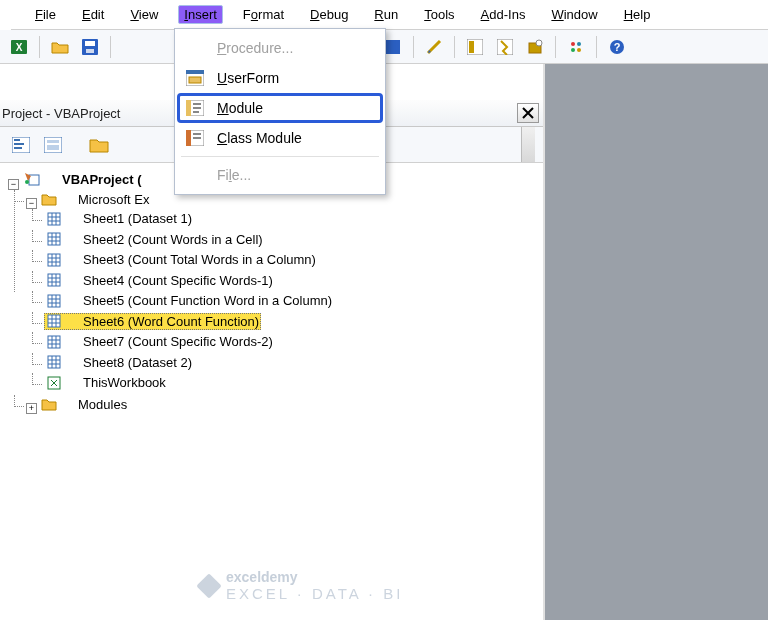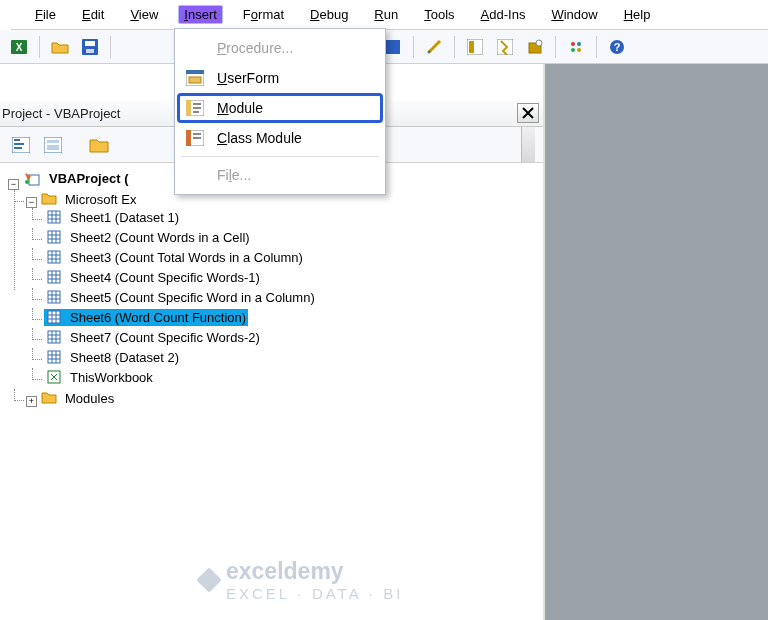--- a/index.html
+++ b/index.html
@@ -118,24 +118,24 @@
     border-left:1px dotted #888;
   }
   .tree li::after {
     content:"";
     position:absolute;
     left:-12px; top:11px; width:10px;
     border-top:1px dotted #888;
   }
   .tree > ul > li::before, .tree > ul > li::after { display:none; }
   .node {
-    display:inline-flex;gap:8px;
+    display:inline-flex;align-items:center;gap:21px;
     padding:1px 2px;
   }
-  .node.sel { background:#0ea5e9; border:1px dotted #777; padding:0 1px; }
+  .node.sel { background:#fde047; border:1px dotted #777; padding:0 1px; }
   .expander {
     width:11px;height:11px;
     border:1px solid #888;background:#fff;
     font-size:9px;line-height:9px;text-align:center;
     margin-right:2px;
     display:inline-block;
   }
   .sheet-icon {
     width:16px;height:14px;display:inline-flex;
   }
@@ -175,21 +175,21 @@
     left: 200px; bottom: 18px;
     display:flex;align-items:center;gap:8px;
     color:#c7d0db;
     font-size:12px;
     opacity:.9;
   }
   .watermark .logo {
     width:18px;height:18px;transform:rotate(45deg);
     background:#c7d0db;border-radius:2px;
   }
-  .watermark .big { font-size:23px;font-weight:600;color:#c0cad6; }
+  .watermark .big { font-size:14px;font-weight:600;color:#c0cad6; }
   .watermark .small { font-size:15px;letter-spacing:3px;color:#c7d0db; }
 </style>
 </head>
 <body>
 
 <div class="menubar" id="menubar">
     <div class="menu-item"><span class="ul">F</span>ile</div>
     <div class="menu-item"><span class="ul">E</span>dit</div>
     <div class="menu-item"><span class="ul">V</span>iew</div>
     <div class="menu-item open"><span class="ul">I</span>nsert</div>
@@ -386,21 +386,21 @@
                     <li><span class="node">
                         <span class="sheet-icon">
                           <svg width="16" height="14">
                             <rect x="2" y="1" width="12" height="12" fill="#fff" stroke="#3a6fb0"></rect>
                             <line x1="2" y1="5" x2="14" y2="5" stroke="#3a6fb0"></line>
                             <line x1="2" y1="9" x2="14" y2="9" stroke="#3a6fb0"></line>
                             <line x1="6" y1="1" x2="6" y2="13" stroke="#3a6fb0"></line>
                             <line x1="10" y1="1" x2="10" y2="13" stroke="#3a6fb0"></line>
                           </svg>
                         </span>
-                        <span>Sheet5 (Count Specific Word in a Column)</span>
+                        <span>Sheet5 (Count Function Word in a Column)</span>
                       </span></li>
                     <li><span class="node sel">
                         <span class="sheet-icon">
                           <svg width="16" height="14">
                             <rect x="2" y="1" width="12" height="12" fill="#fff" stroke="#3a6fb0"></rect>
                             <line x1="2" y1="5" x2="14" y2="5" stroke="#3a6fb0"></line>
                             <line x1="2" y1="9" x2="14" y2="9" stroke="#3a6fb0"></line>
                             <line x1="6" y1="1" x2="6" y2="13" stroke="#3a6fb0"></line>
                             <line x1="10" y1="1" x2="10" y2="13" stroke="#3a6fb0"></line>
                           </svg>

